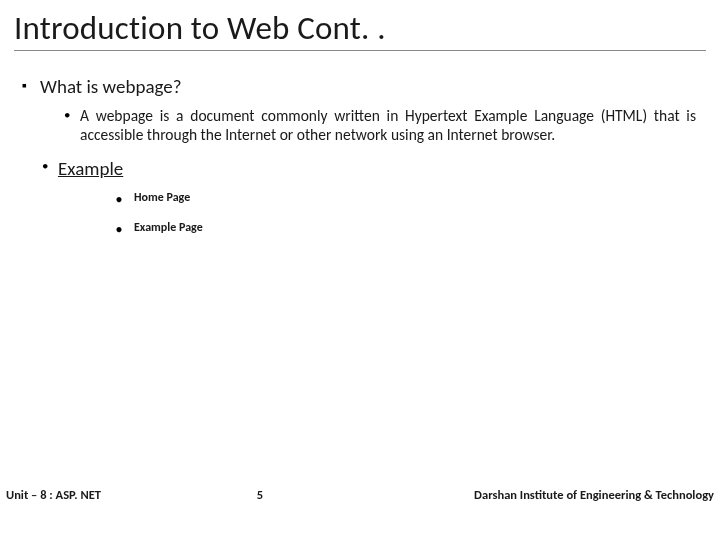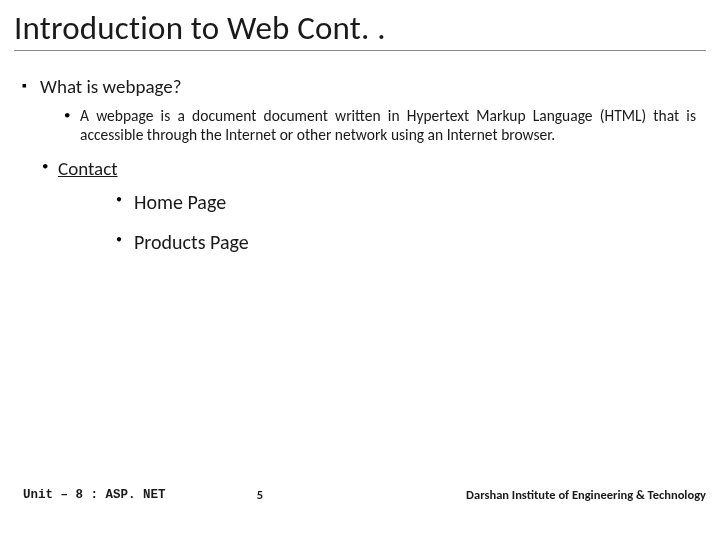--- a/index.html
+++ b/index.html
@@ -82,70 +82,71 @@
     text-decoration: underline;
   }
   .lvl3 {
     list-style: none;
     margin: 10px 0 0 0;
     padding: 0;
   }
   .lvl3 > li {
     position: relative;
     padding-left: 76px;
-    font-size: 20px;
+    font-size: 12px;
     margin: 0 0 16px 0;
+    font-weight: bold;
   }
   .lvl3 > li::before {
     content: "\2022";
     position: absolute;
     left: 58px;
     top: 2px;
     font-size: 12px;
     color: #000;
   }
   .footer {
     position: absolute;
     left: 0;
     right: 0;
     bottom: 6px;
     padding: 0 6px;
     font-size: 12.5px;
     font-weight: 700;
   }
-  .footer .left { position: absolute; left: 23px; bottom: 0; font-family: Liberation Mono, monospace; }
+  .footer .left { position: absolute; left: 6px; bottom: 0; }
   .footer .center { position: absolute; left: 0; right: 0; text-align: center; bottom: 0; }
   .footer .center span { display: inline-block; transform: translateX(-100px); }
-  .footer .right { position: absolute; right: 14px; bottom: 0; }
+  .footer .right { position: absolute; right: 6px; bottom: 0; }
 </style>
 </head>
 <body>
 
 <div class="slide">
 
   <h1 class="title">Introduction to Web Cont. .</h1>
 
   <div class="body">
     <ul class="lvl1">
       <li>
         <span>What is webpage?</span>
         <ul class="lvl2">
           <li class="definition">
-            <span>A </span><span class="term">webpage</span><span> is a document document written in Hypertext Markup Language (HTML) that is accessible through the Internet or other network using an Internet browser.</span>
+            <span>A </span><span class="term">webpage</span><span> is a document commonly written in Hypertext Example Language (HTML) that is accessible through the Internet or other network using an Internet browser.</span>
           </li>
         </ul>
       </li>
     </ul>
 
     <ul class="lvl2" style="margin-top:12px;">
       <li>
-        <span class="example-head">Contact</span>
+        <span class="example-head">Example</span>
         <ul class="lvl3">
           <li><span>Home Page</span></li>
-          <li><span>Products Page</span></li>
+          <li><span>Example Page</span></li>
         </ul>
       </li>
     </ul>
   </div>
 
   <div class="footer">
     <div class="left">Unit – 8 : ASP. NET</div>
     <div class="center"><span>5</span></div>
     <div class="right">Darshan Institute of Engineering &amp; Technology</div>
   </div>

